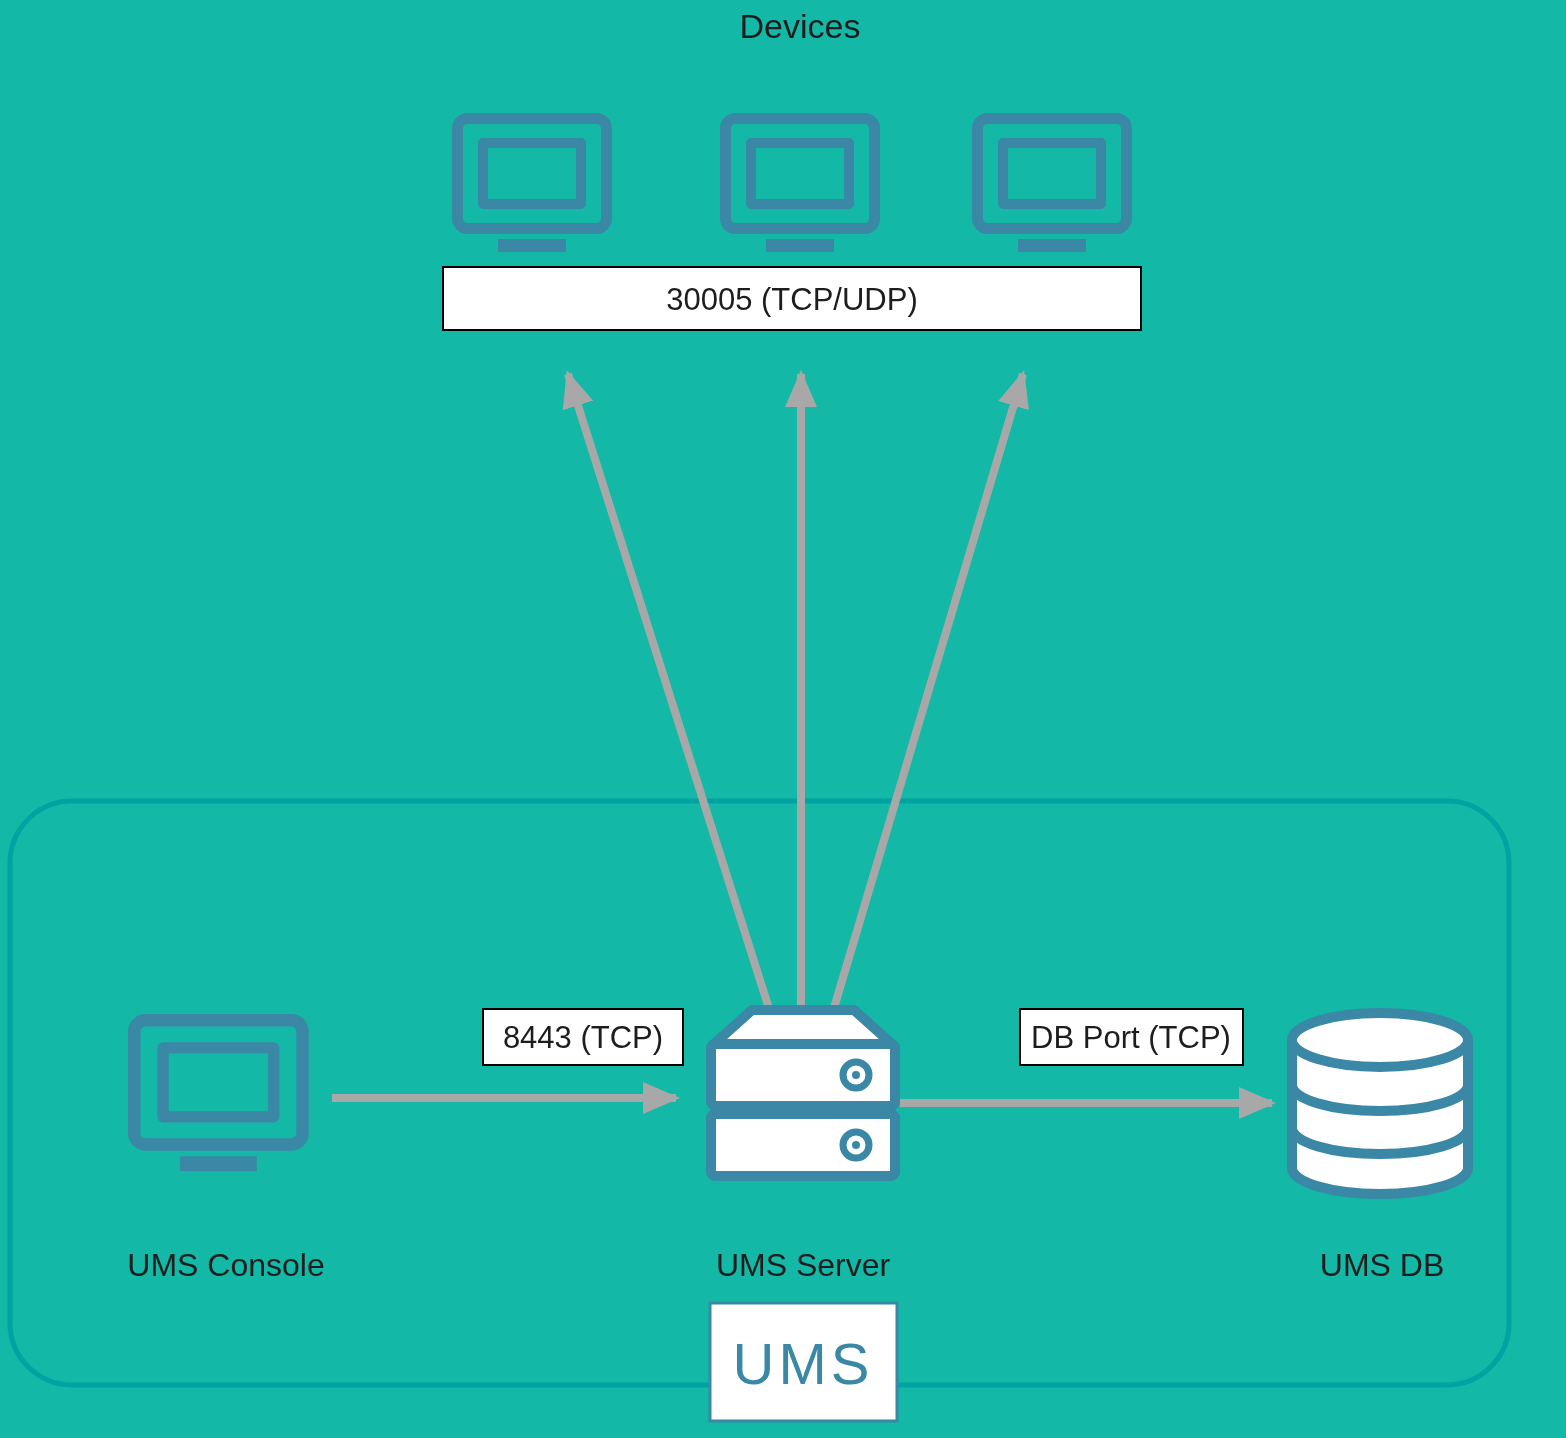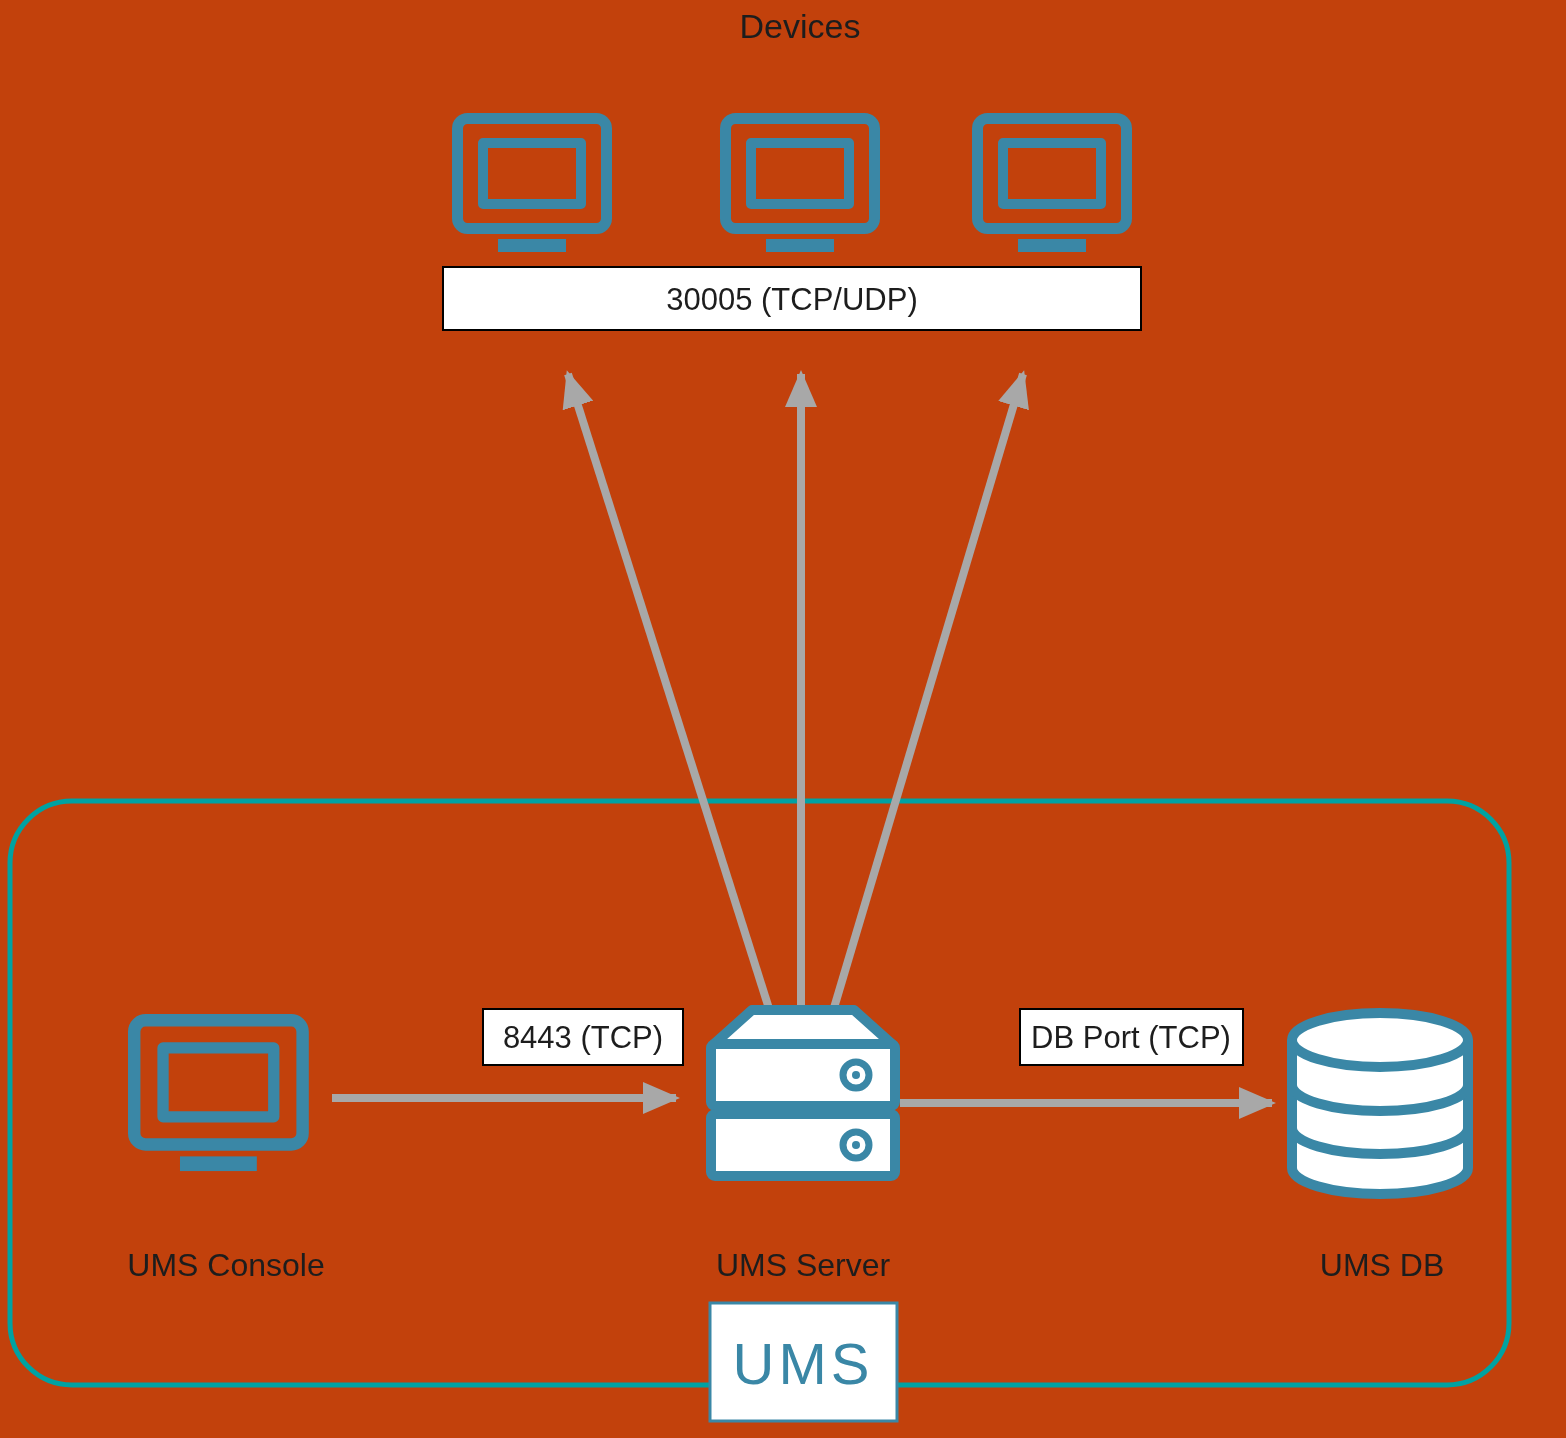--- a/index.html
+++ b/index.html
@@ -1,16 +1,16 @@
 <!DOCTYPE html>
 <html style="--icon: #3A87A6; --boundary: #00A2A2; --arrow: #A8A8A8; --text: #1D1D1D;"><head>
 <meta charset="utf-8">
 <style>
   html, body { margin: 0; padding: 0; background: #ffffff; }
-  .stage { position: relative; width: 1566px; height: 1438px; background: #c2410c; overflow: hidden; }
+  .stage { position: relative; width: 1566px; height: 1438px; background: #14b8a6; overflow: hidden; }
   svg { display: block; }
   text {
     font-family: "Liberation Sans", sans-serif;
     fill: var(--text, #1d1d1d);
   }
   .title-text   { font-size: 34px; }
   .box-text     { font-size: 31px; }
   .node-text    { font-size: 32px; }
   .logo-text    { font-size: 58px; letter-spacing: 4px; fill: var(--icon, #3a87a6); font-weight: 300; }
   .t-stroke  { stroke: var(--icon, #3a87a6); fill: none; stroke-linejoin: round; }

